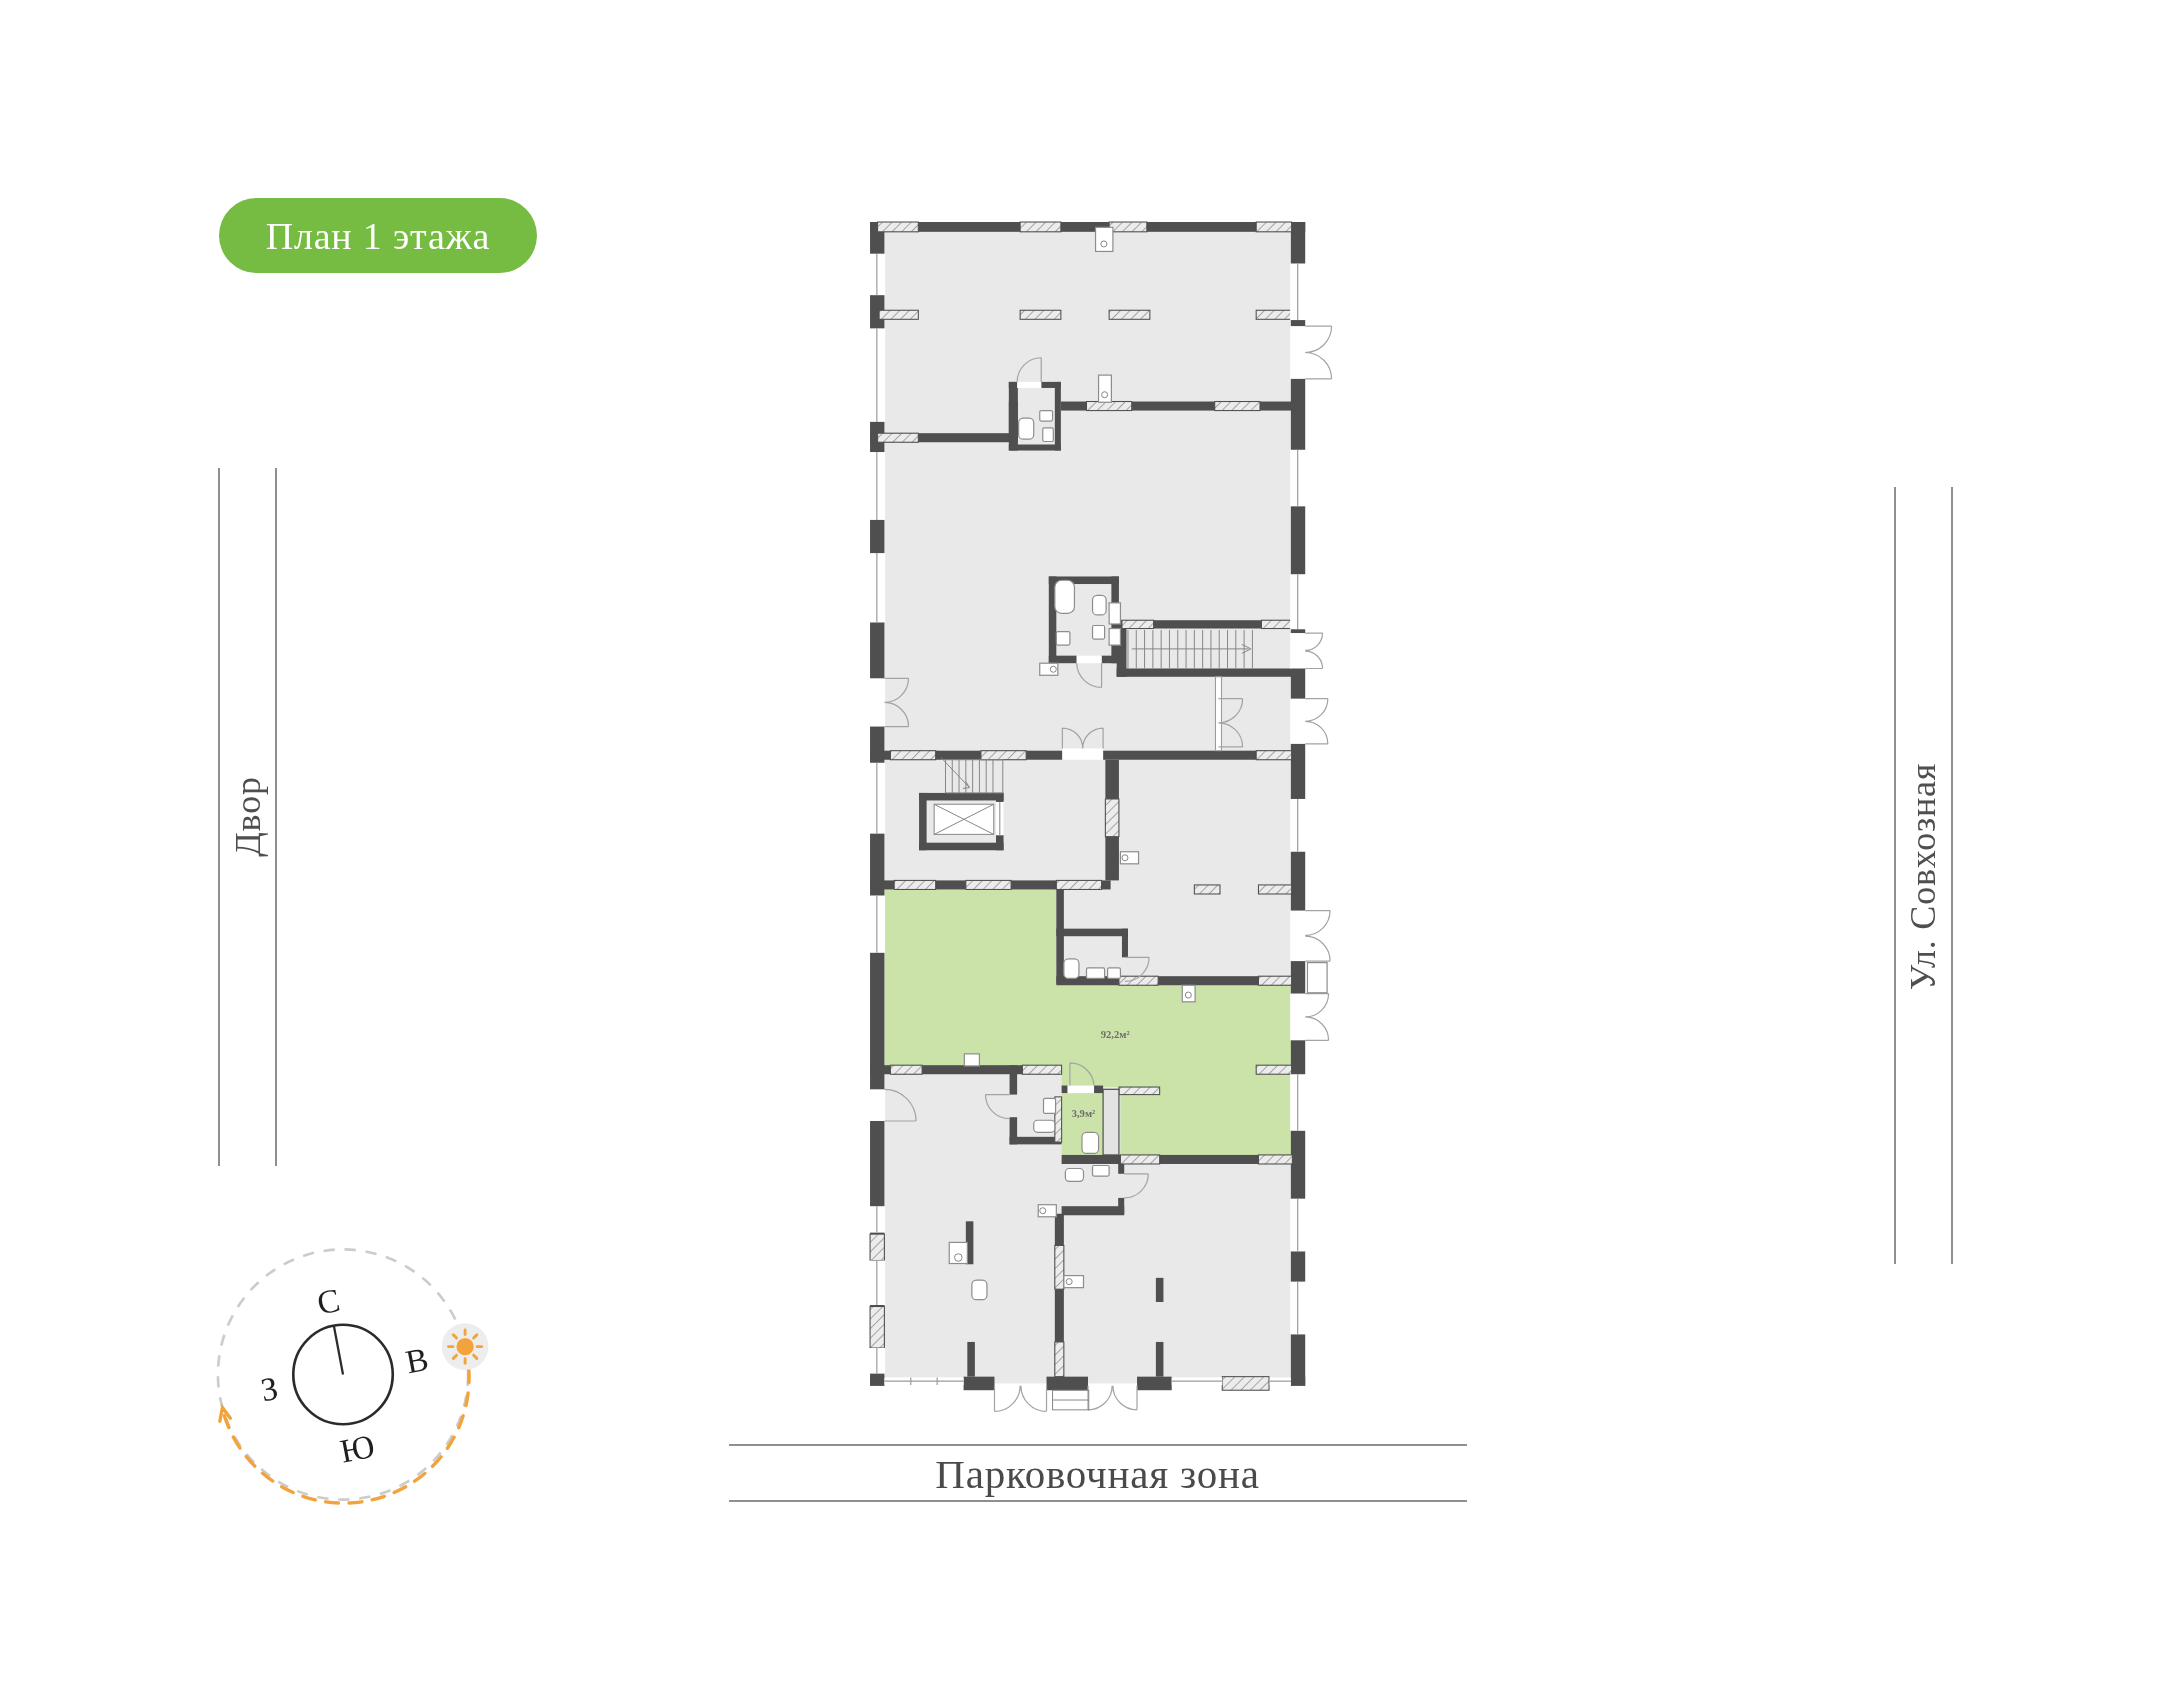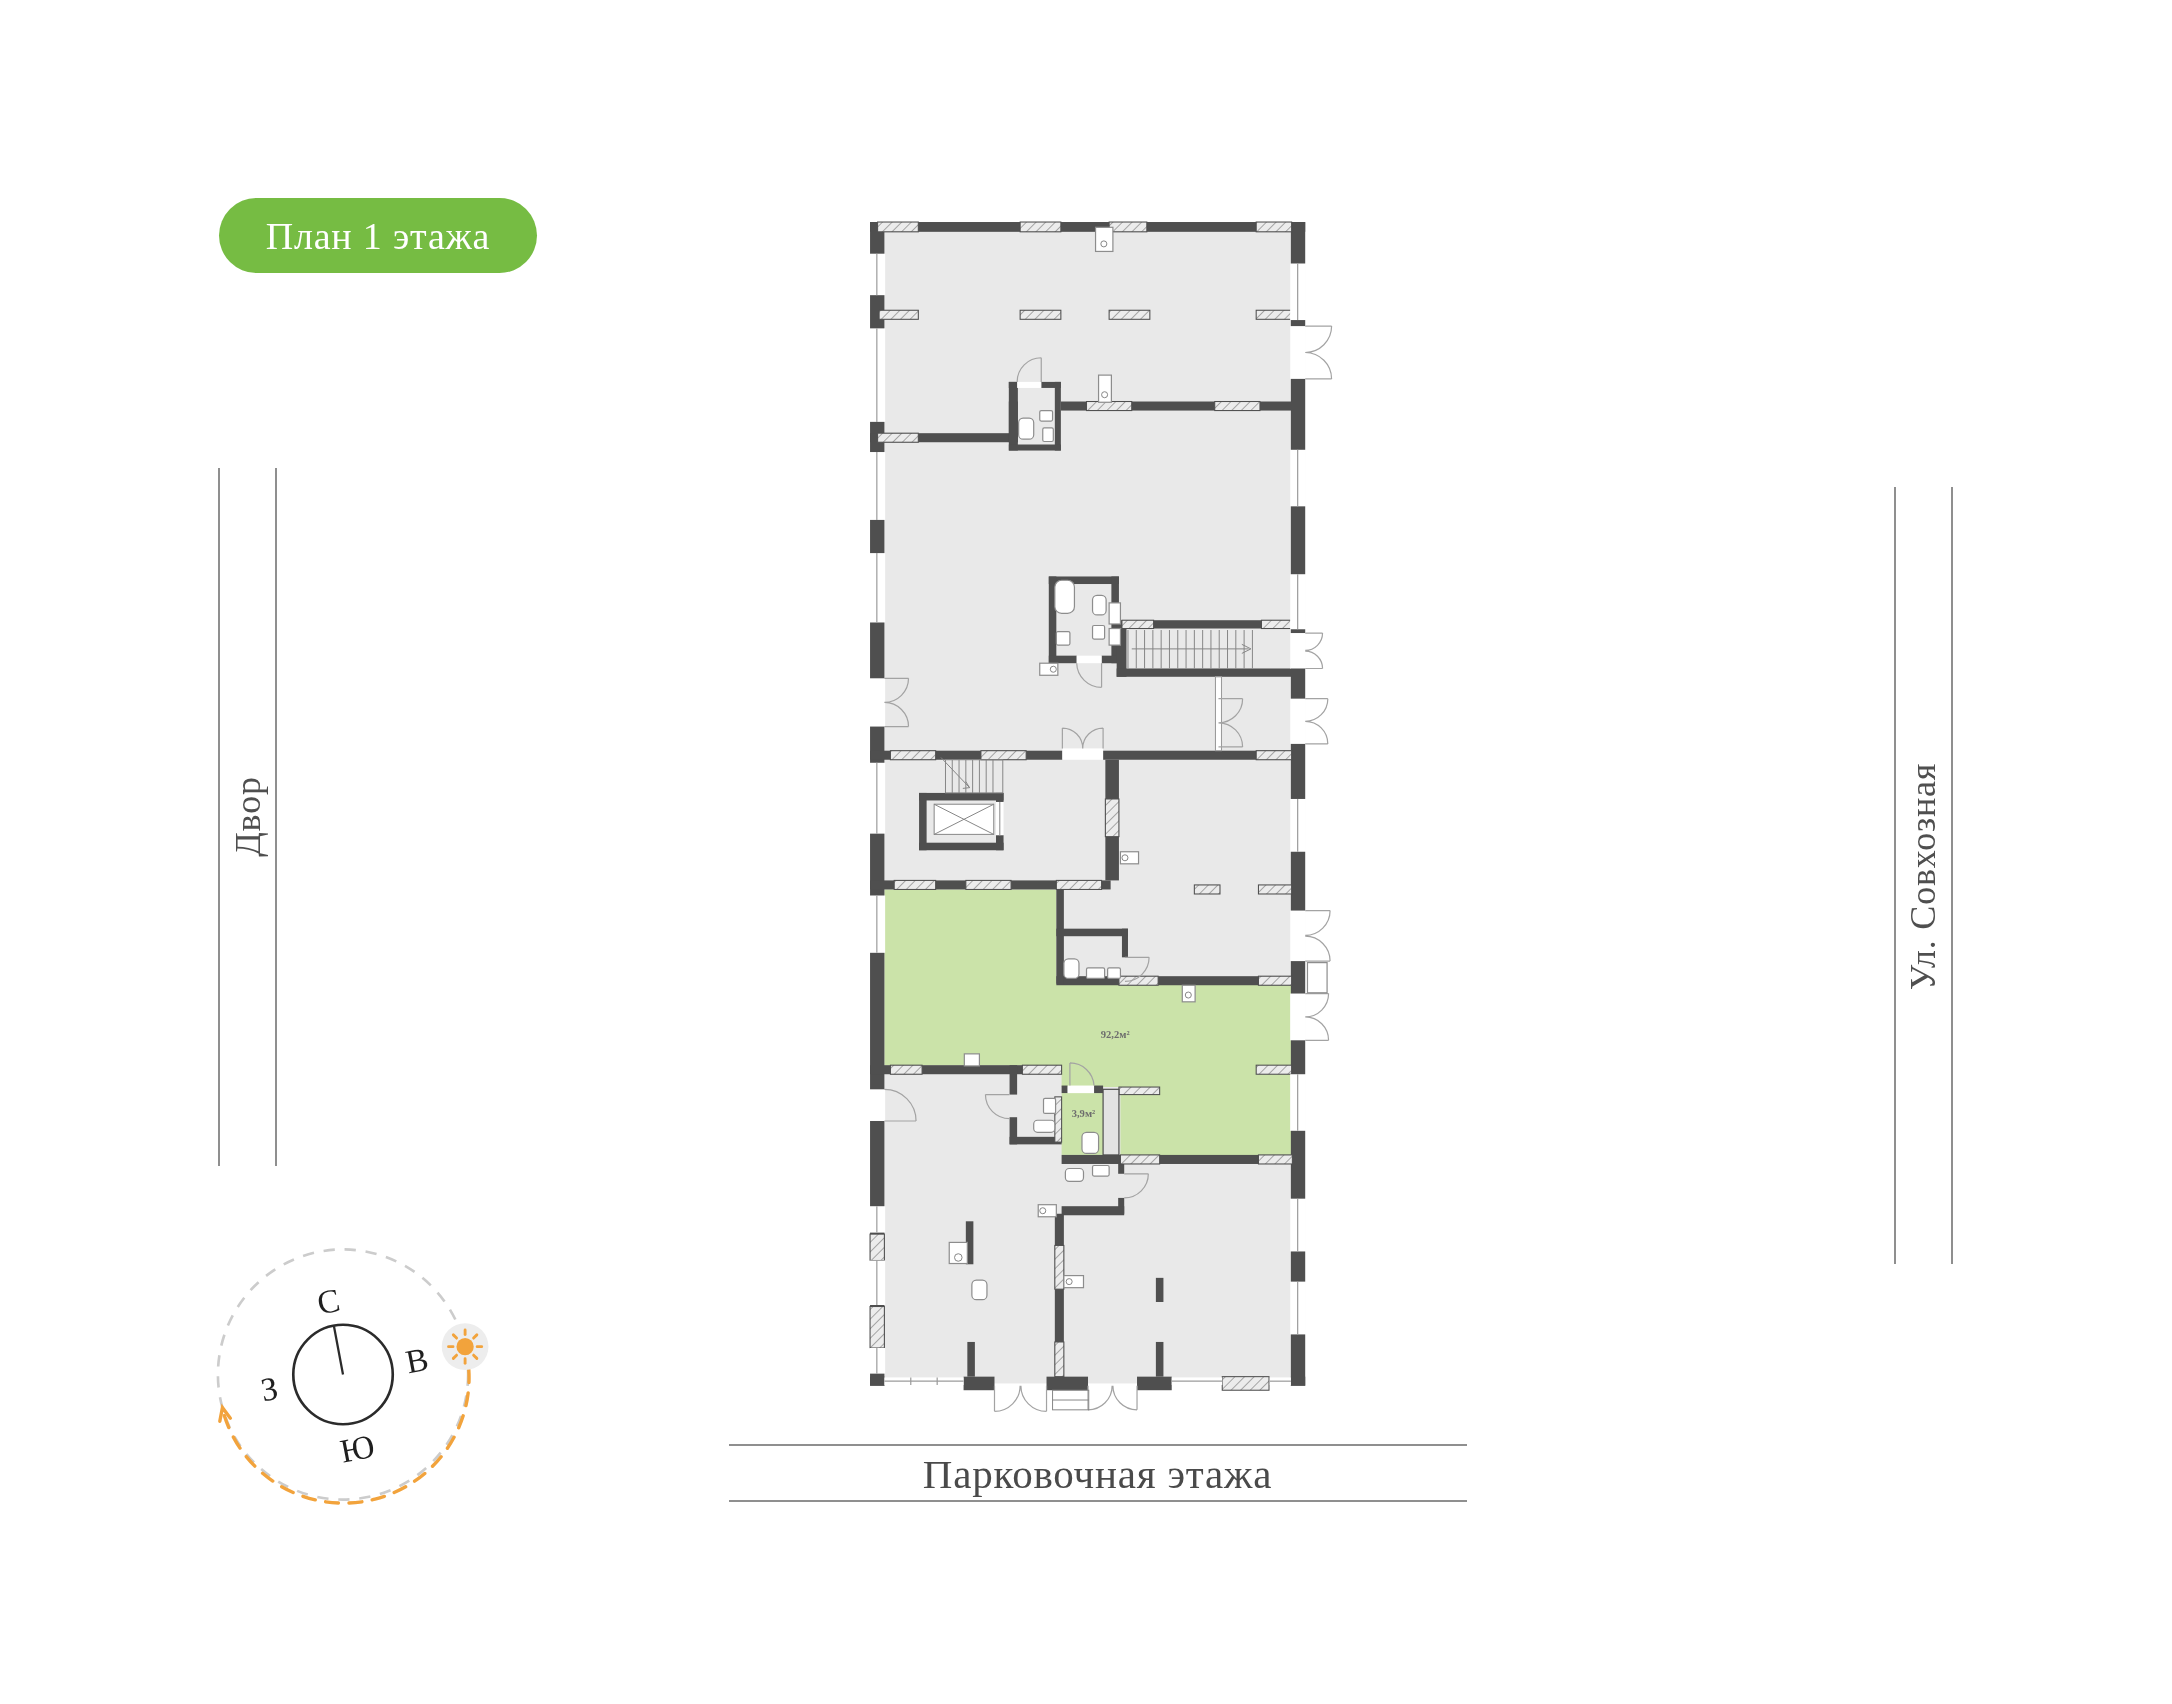--- a/index.html
+++ b/index.html
@@ -35,21 +35,21 @@
   <div class="gline" style="left:218px;top:468px;width:2.3px;height:698px;"></div>
   <div class="gline" style="left:275px;top:468px;width:2.3px;height:698px;"></div>
   <div class="vlabel" style="left:97px;top:794px;width:302px;height:45px;line-height:45px;">Двор</div>
 
   <div class="gline" style="left:1894px;top:487px;width:2.3px;height:777px;"></div>
   <div class="gline" style="left:1951px;top:487px;width:2.3px;height:777px;"></div>
   <div class="vlabel" style="left:1735px;top:854px;width:377px;height:45px;line-height:45px;">Ул. Совхозная</div>
 
   <div class="gline" style="left:729px;top:1444px;width:738px;height:2.3px;"></div>
   <div class="gline" style="left:729px;top:1500px;width:738px;height:2.3px;"></div>
-  <div id="label-parking">Парковочная этажа</div>
+  <div id="label-parking">Парковочная зона</div>
 
   <svg style="left:815px;top:173px;" width="543" height="1267" viewBox="1080 230 720 1680">
     <defs>
       <pattern id="hp" patternUnits="userSpaceOnUse" width="9" height="9" patternTransform="rotate(45)">
         <rect width="9" height="9" fill="#ececec"></rect>
         <line x1="0" y1="0" x2="0" y2="9" stroke="#5a5a5a" stroke-width="1.3"></line>
       </pattern>
     </defs>
 
     <g>

